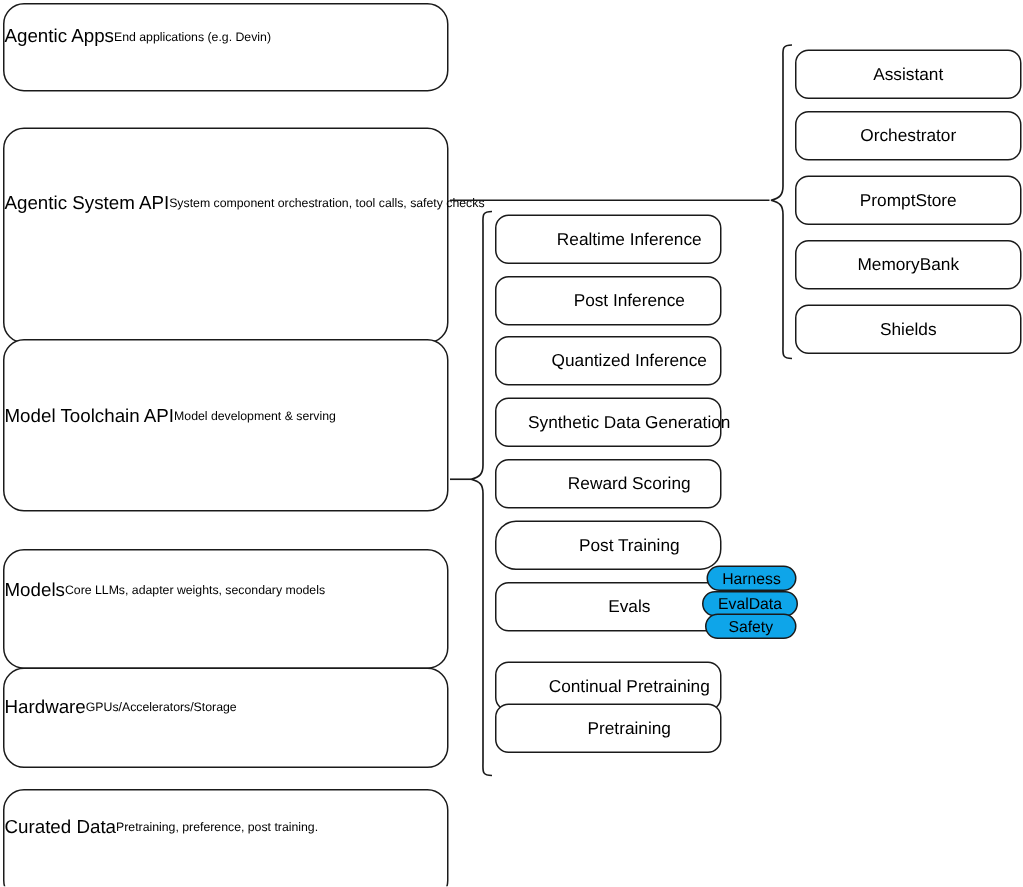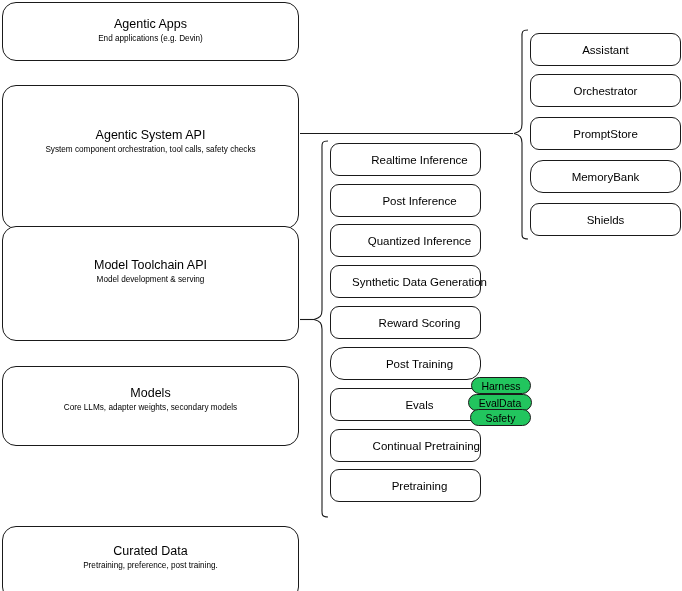--- a/index.html
+++ b/index.html
@@ -49,21 +49,21 @@
   .layer-sub {
     font-size: 8.2px;
     line-height: 12px;
     color: #000000;
     white-space: nowrap;
     margin-top: 1px;
   }
   
   .text-stack {
     display: flex;
-    flex-direction: column;
+    flex-direction: row;
     align-items: center;
     position: absolute;
     left: 0;
     right: 0;
   }
 
   
   .item-box {
     height: 33px;
     border-radius: 9px;
@@ -72,21 +72,21 @@
     white-space: nowrap;
   }
   .mid-box { left: 330px; width: 151px; padding-left: 28px; }
   .right-box { left: 530px; width: 151px; }
 
   
   .mini-pill {
     position: absolute;
     box-sizing: border-box;
     border: 1px solid #1a1a1a;
-    background: #22c55e;
+    background: #0ea5e9;
     border-radius: 11px;
     height: 17px;
     display: flex;
     align-items: center;
     justify-content: center;
     font-size: 10.5px;
     line-height: 12px;
     white-space: nowrap;
     z-index: 6;
   }
@@ -143,33 +143,39 @@
   </div>
 
   <div class="box layer-box" style="top:85px; height:144px;">
     <div class="text-stack" style="top:41px;">
       <div class="layer-title">Agentic System API</div>
       <div class="layer-sub">System component orchestration, tool calls, safety checks</div>
     </div>
   </div>
 
   <div class="box layer-box" style="top:226px; height:115px;">
-    <div class="text-stack" style="top:30px;">
+    <div class="text-stack" style="top:42px;">
       <div class="layer-title">Model Toolchain API</div>
       <div class="layer-sub">Model development &amp; serving</div>
     </div>
   </div>
 
   <div class="box layer-box" style="top:366px; height:80px;">
     <div class="text-stack" style="top:18px;">
       <div class="layer-title">Models</div>
       <div class="layer-sub">Core LLMs, adapter weights, secondary models</div>
     </div>
   </div>
 
+  <div class="box layer-box" style="top:445px; height:67px;">
+    <div class="text-stack" style="top:17px;">
+      <div class="layer-title">Hardware</div>
+      <div class="layer-sub">GPUs/Accelerators/Storage</div>
+    </div>
+  </div>
 
   <div class="box layer-box" style="top:526px; height:75px;">
     <div class="text-stack" style="top:16px;">
       <div class="layer-title">Curated Data</div>
       <div class="layer-sub">Pretraining, preference, post training.</div>
     </div>
   </div>
 
   <div class="box item-box mid-box" style="top:143px;">
     <span>Realtime Inference</span>
@@ -185,21 +191,21 @@
   </div>
   <div class="box item-box mid-box" style="top:306px;">
     <span>Reward Scoring</span>
   </div>
   <div class="box item-box mid-box" style="top:347px;border-radius:14px;">
     <span>Post Training</span>
   </div>
   <div class="box item-box mid-box" style="top:388px;">
     <span>Evals</span>
   </div>
-  <div class="box item-box mid-box" style="top:429px;align-items:flex-end;">
+  <div class="box item-box mid-box" style="top:441px;">
     <span>Continual Pretraining</span>
   </div>
   <div class="box item-box mid-box" style="top:469px;">
     <span>Pretraining</span>
   </div>
 
   <div class="mini-pill" style="left:471px; top:377px; width:60px;">
     <span>Harness</span>
   </div>
   <div class="mini-pill" style="left:468px; top:394px; width:64px;">
@@ -211,20 +217,20 @@
 
   <div class="box item-box right-box" style="top:33px;">
     <span>Assistant</span>
   </div>
   <div class="box item-box right-box" style="top:74px;">
     <span>Orchestrator</span>
   </div>
   <div class="box item-box right-box" style="top:117px;">
     <span>PromptStore</span>
   </div>
-  <div class="box item-box right-box" style="top:160px;border-radius:13px;">
+  <div class="box item-box right-box" style="top:160px;">
     <span>MemoryBank</span>
   </div>
   <div class="box item-box right-box" style="top:203px;">
     <span>Shields</span>
   </div>
 
 </div>
 
 </body></html>

